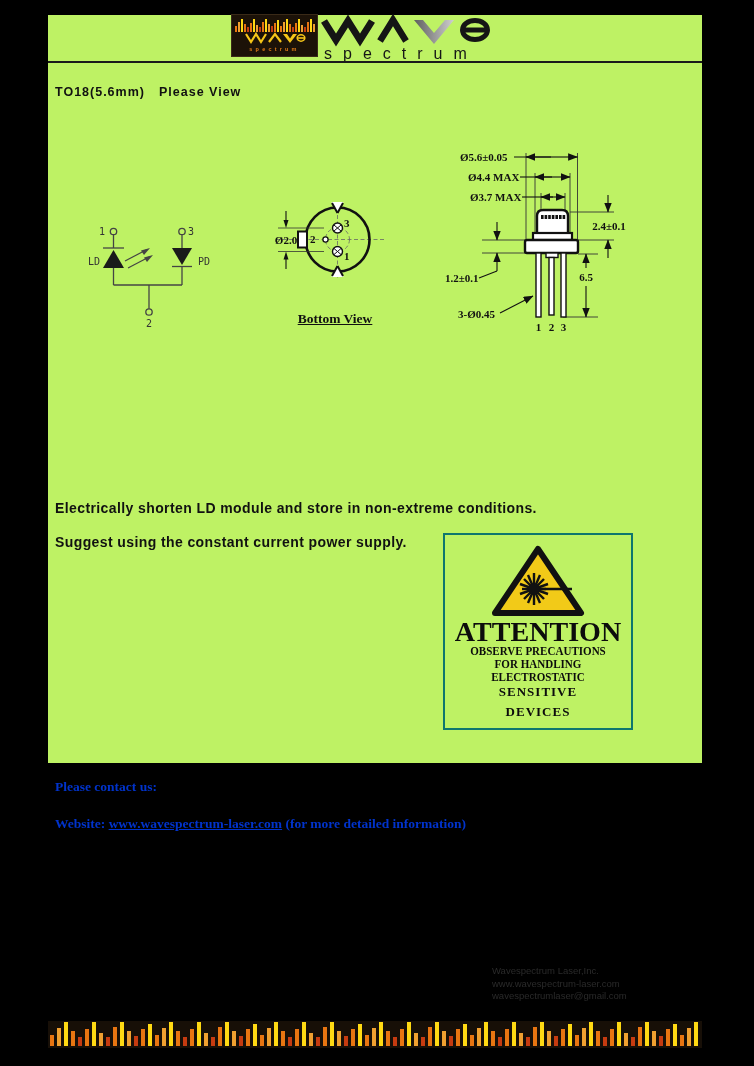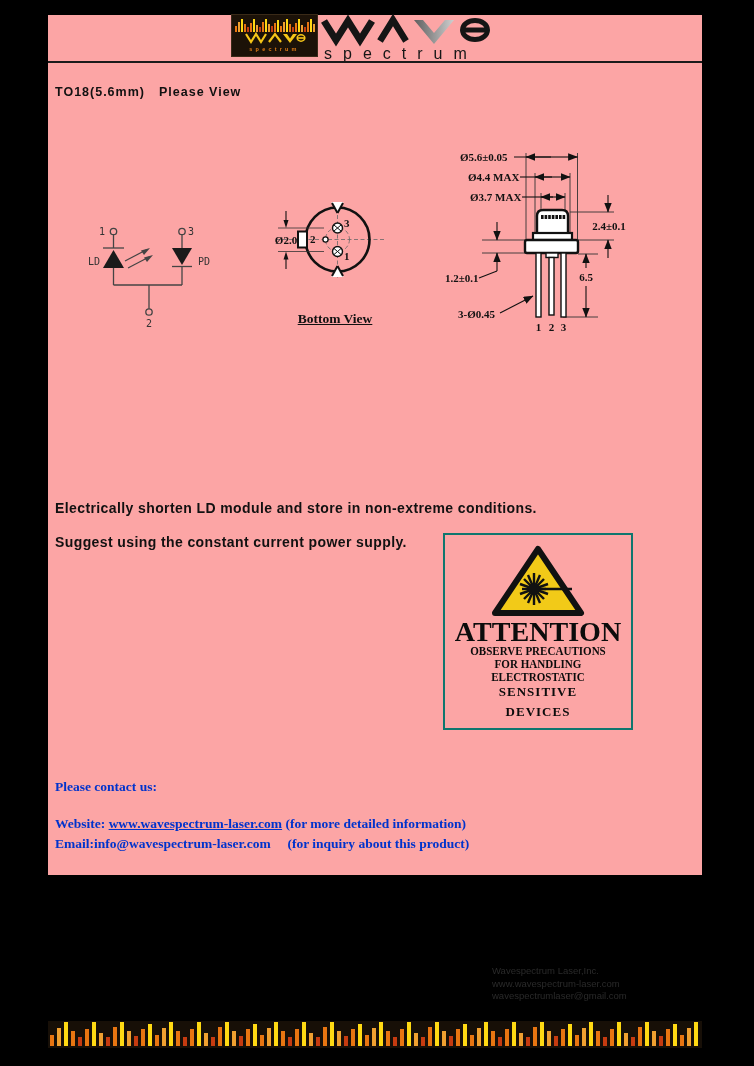--- a/index.html
+++ b/index.html
@@ -1,17 +1,17 @@
 <!DOCTYPE html>
 <html><head>
 <meta charset="utf-8">
 <style>
   html,body{margin:0;padding:0;background:#000;}
   body{width:754px;height:1066px;position:relative;overflow:hidden;font-family:"Liberation Sans",sans-serif;}
-  .page{position:absolute;left:48px;top:15px;width:654px;height:860px;background:#fca5a5;}
+  .page{position:absolute;left:48px;top:15px;width:654px;height:748px;background:#bef264;}
   .abs{position:absolute;}
 
   
   .logo-box{left:183px;top:-1px;width:87px;height:43px;background:#1c1208;border:1px solid #3a2a18;box-sizing:border-box;
             display:flex;flex-direction:column;align-items:center;justify-content:flex-start;padding-top:3px;}
   .eq{display:flex;align-items:flex-end;}
   .eq-sm{gap:1px;height:14px;}
   .eq-sm>div{width:2px;}
   .brand-word-svg{left:272px;top:-2px;width:190px;height:36px;}
   .brand-sub{left:276px;top:30px;font-size:16px;color:#161616;letter-spacing:11px;font-weight:500;}
@@ -289,25 +289,20 @@
     <div class="att-s2">SENSITIVE</div>
     <div class="att-s2 last">DEVICES</div>
   </div>
 
   <div class="abs contact contact-h">Please contact us:</div>
   <div class="abs contact contact-l1">
     <span>Website:</span>
     <span class="u">www.wavespectrum-laser.com</span>
     <span>(for more detailed information)</span>
   </div>
-  <div class="abs contact contact-l2">
-    <span>Email:</span><span>info@wavespectrum-laser.com</span>
-    <span class="sp"></span>
-    <span>(for inquiry about this product)</span>
-  </div>
 
   <div class="abs footer">
     <div>Wavespectrum Laser,Inc.</div>
     <div>www.wavespectrum-laser.com</div>
     <div>wavespectrumlaser@gmail.com</div>
   </div>
 
   <div class="abs eq-bar">
       <div style="height: 11px; background: rgb(232, 117, 17);"></div>
       <div style="height: 18px; background: rgb(240, 160, 48);"></div>

